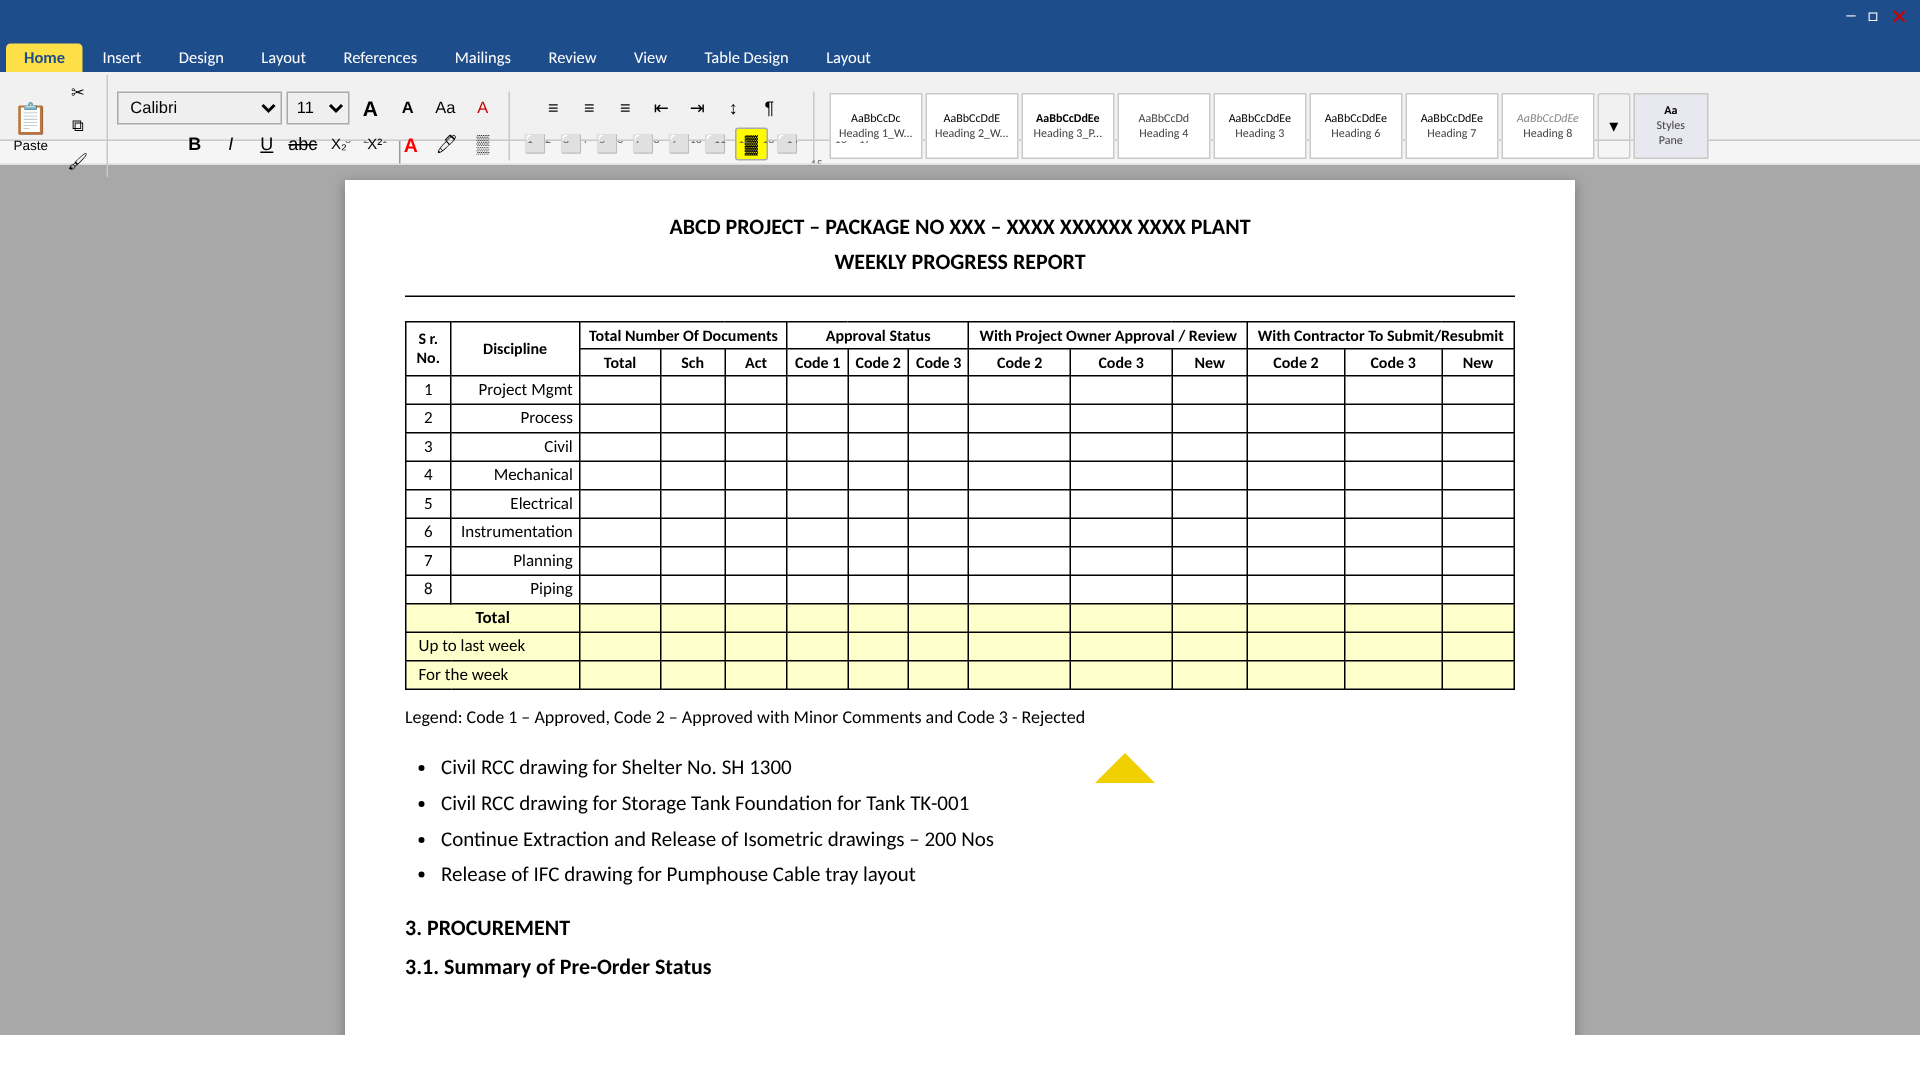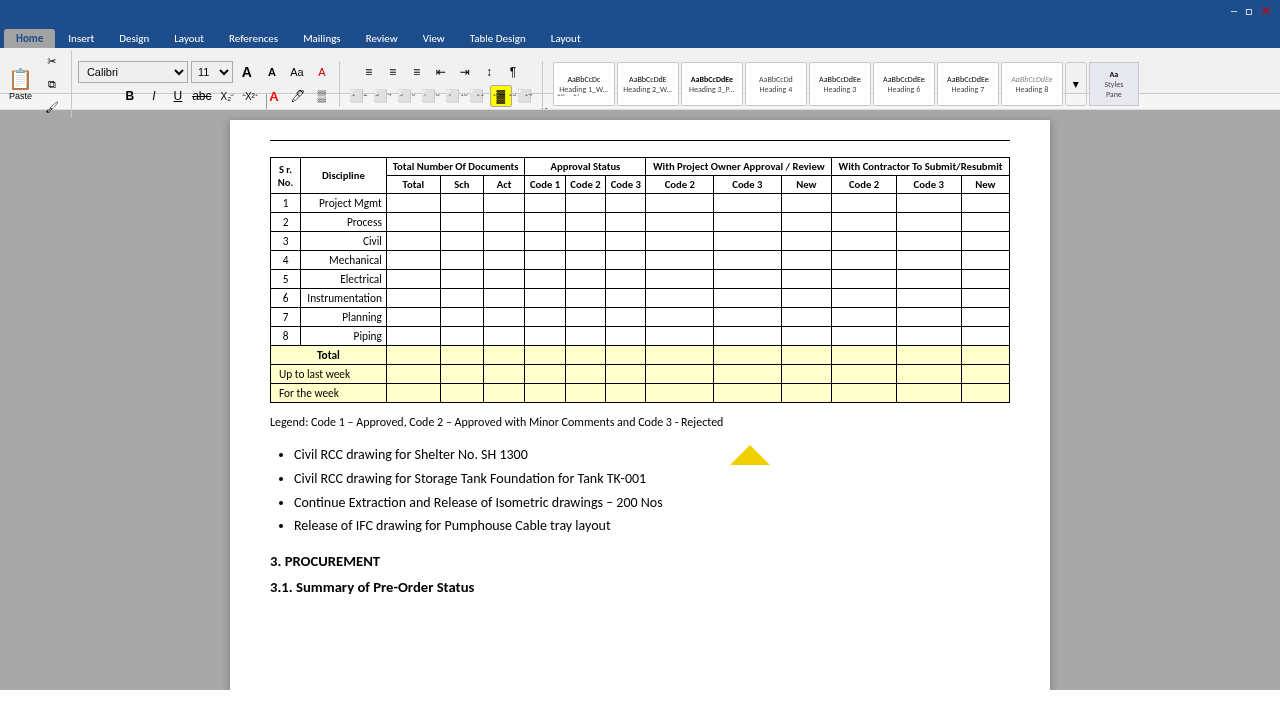--- a/index.html
+++ b/index.html
@@ -26,21 +26,21 @@
     }
     .ribbon-tab {
       padding: 3px 12px;
       font-size: 11px;
       color: #fff;
       cursor: pointer;
       border-radius: 3px 3px 0 0;
       margin-right: 1px;
     }
     .ribbon-tab.active {
-      background: #a3a3a3;
+      background: #fde047;
       color: #1e4d8c;
       font-weight: bold;
     }
 
     
     .toolbar {
       background: #f1f1f1;
       border-bottom: 1px solid #c8c8c8;
       padding: 2px 4px;
       display: flex;
@@ -427,20 +427,24 @@
     <span style="margin-right:8px;">14</span>
     <span style="margin-right:8px;margin-top:17px;">15</span>
     <span style="margin-right:8px;">16</span>
     <span>17</span>
   </div>
 </div>
 
 <div class="doc-area">
   <div class="doc-page">
 
+    <div class="doc-header">
+      <div>ABCD PROJECT – PACKAGE NO XXX – XXXX XXXXXX XXXX PLANT</div>
+      <div>WEEKLY PROGRESS REPORT</div>
+    </div>
     <hr class="doc-divider">
 
 
     <div style="position:relative;">
       <table class="eng-table">
         <thead>
           <tr>
             <th rowspan="2" class="row-header-cell">S r. No.</th>
             <th rowspan="2">Discipline</th>
             <th colspan="3">Total Number Of Documents</th>

